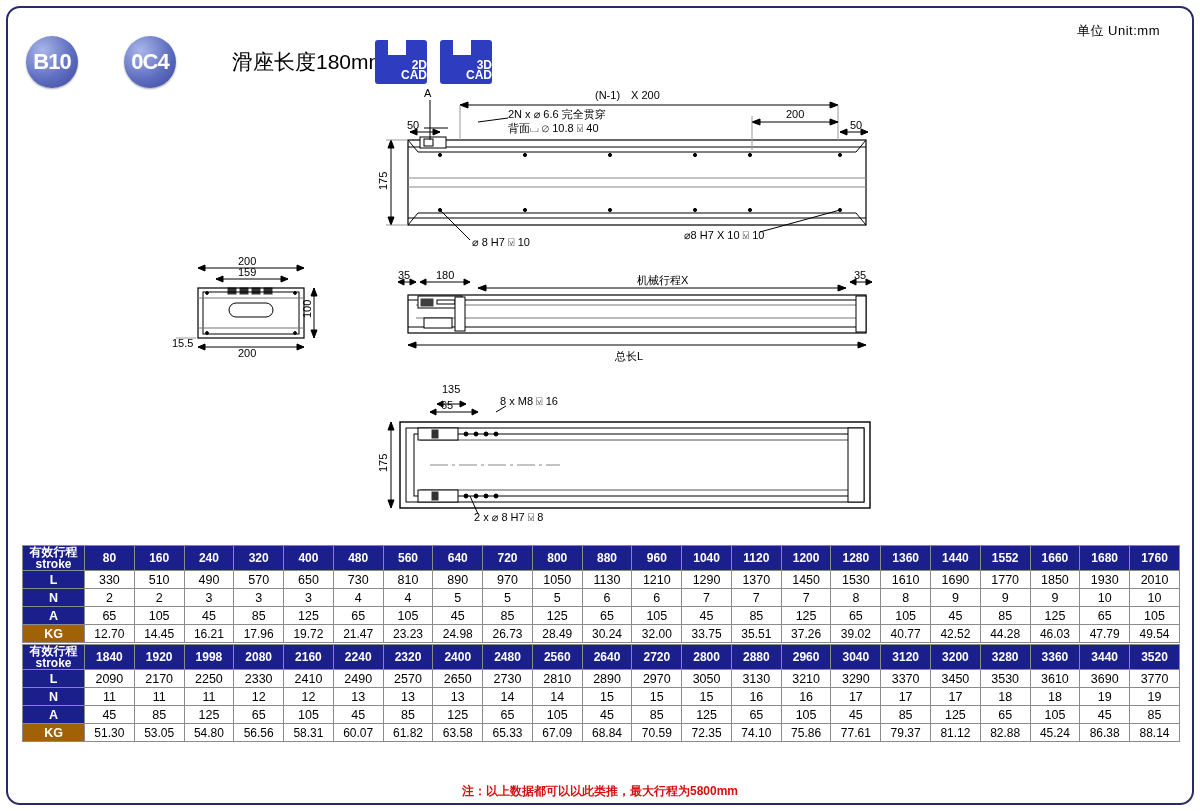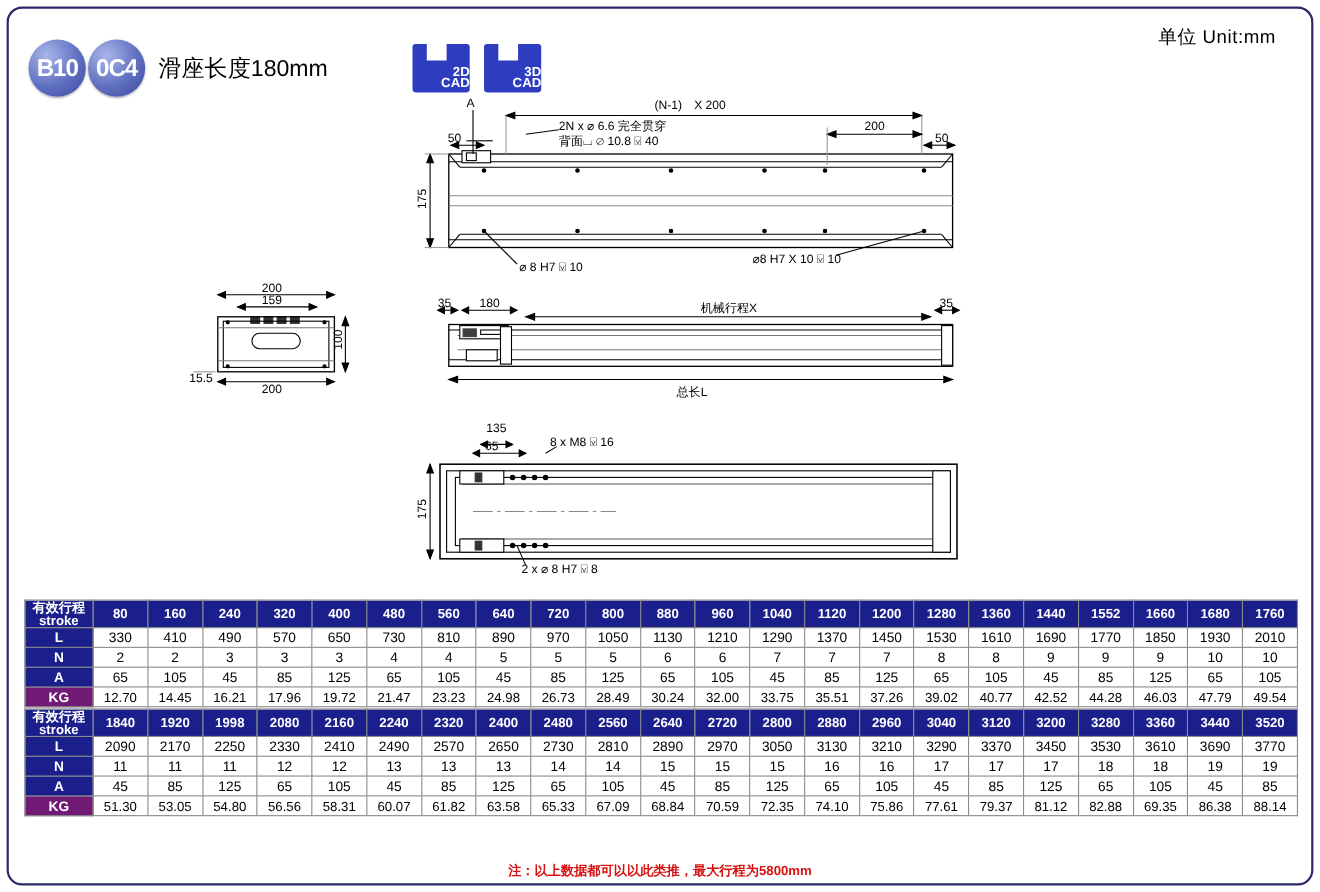--- a/index.html
+++ b/index.html
@@ -9,24 +9,24 @@
     font-family:"Liberation Sans", sans-serif;
     color:#000;
     position:relative;
     overflow:hidden;
   }
   .page-frame{
     position:absolute;left:6px;top:6px;width:1188px;height:799px;
     border:2px solid #2a2a6a;border-radius:14px;box-sizing:border-box;
   }
   .unit{
-    position:absolute;right:40px;top:22px;font-size:17px;letter-spacing:.5px;
+    position:absolute;right:40px;top:22px;font-size:13px;letter-spacing:.5px;
   }
   
-  .badge-wrap{position:absolute;left:26px;top:36px;display:flex;align-items:center;}
+  .badge-wrap{position:absolute;left:26px;top:36px;display:flex;align-items:center;gap:44px;}
   .circle{
     width:52px;height:52px;border-radius:50%;
     background:radial-gradient(circle at 32% 28%, #a9b6ea 0%, #5f6fc0 55%, #3a47a0 100%);
     display:flex;align-items:center;justify-content:center;
     color:#fff;font-size:22px;font-weight:bold;letter-spacing:-1px;
     box-shadow:0 1px 2px rgba(0,0,0,.35);
   }
   .circle+.circle{margin-left:2px;}
   .badge-text{margin-left:12px;font-size:21px;}
   
@@ -53,21 +53,21 @@
   .tbl-wrap{position:absolute;left:22px;top:545px;width:1158px;}
   table{border-collapse:collapse;width:100%;table-layout:fixed;}
   td,th{
     border:1px solid #8b8b8b;
     font-size:12.5px;text-align:center;
     height:17px;padding:0;
     font-family:"Liberation Sans", sans-serif;
   }
   .hdr-blue{background:#1b1f8c;color:#fff;font-weight:bold;font-size:12px;line-height:12px;}
   .rowlab{background:#1b1f8c;color:#fff;font-weight:bold;width:62px;}
-  .rowlab.kg{background:#701a75;}
+  .rowlab.kg{background:#a16207;}
   .cell-kg{font-size:12px;}
   .note{
     position:absolute;left:0;top:783px;width:1200px;text-align:center;
     color:#d81010;font-size:12px;font-weight:bold;
   }
   .dimtxt{font-size:11px;font-family:"Liberation Sans", sans-serif;}
 </style>
 </head>
 <body>
 
@@ -315,21 +315,21 @@
           <td class="hdr-blue">1360</td>
           <td class="hdr-blue">1440</td>
           <td class="hdr-blue">1552</td>
           <td class="hdr-blue">1660</td>
           <td class="hdr-blue">1680</td>
           <td class="hdr-blue">1760</td>
         </tr>
         <tr>
           <td class="rowlab">L</td>
           <td>330</td>
-          <td>410</td>
+          <td>510</td>
           <td>490</td>
           <td>570</td>
           <td>650</td>
           <td>730</td>
           <td>810</td>
           <td>890</td>
           <td>970</td>
           <td>1050</td>
           <td>1130</td>
           <td>1210</td>
@@ -540,21 +540,21 @@
           <td class="cell-kg">67.09</td>
           <td class="cell-kg">68.84</td>
           <td class="cell-kg">70.59</td>
           <td class="cell-kg">72.35</td>
           <td class="cell-kg">74.10</td>
           <td class="cell-kg">75.86</td>
           <td class="cell-kg">77.61</td>
           <td class="cell-kg">79.37</td>
           <td class="cell-kg">81.12</td>
           <td class="cell-kg">82.88</td>
-          <td class="cell-kg">69.35</td>
+          <td class="cell-kg">45.24</td>
           <td class="cell-kg">86.38</td>
           <td class="cell-kg">88.14</td>
         </tr>
       </tbody>
   </table>
 </div>
 
 <div class="note">注：以上数据都可以以此类推，最大行程为5800mm</div>
 
 </body></html>

